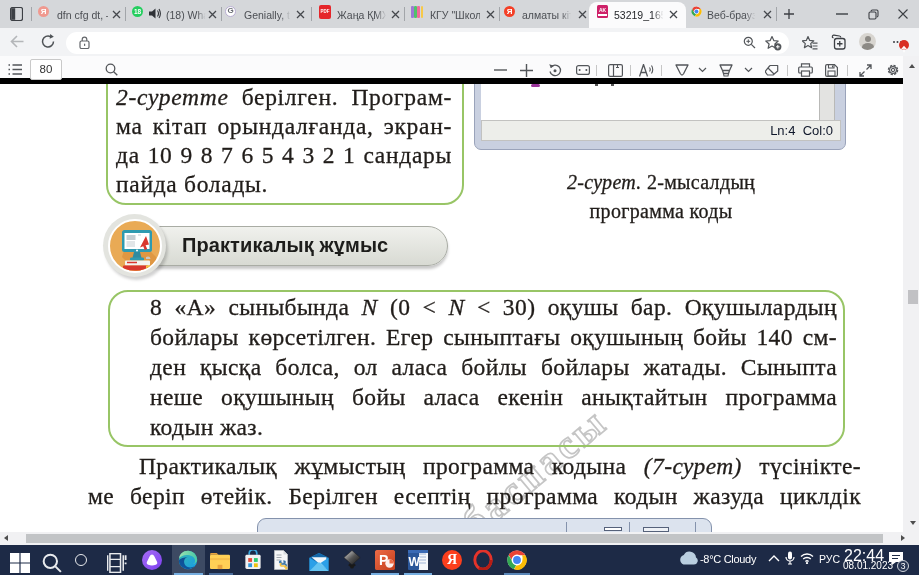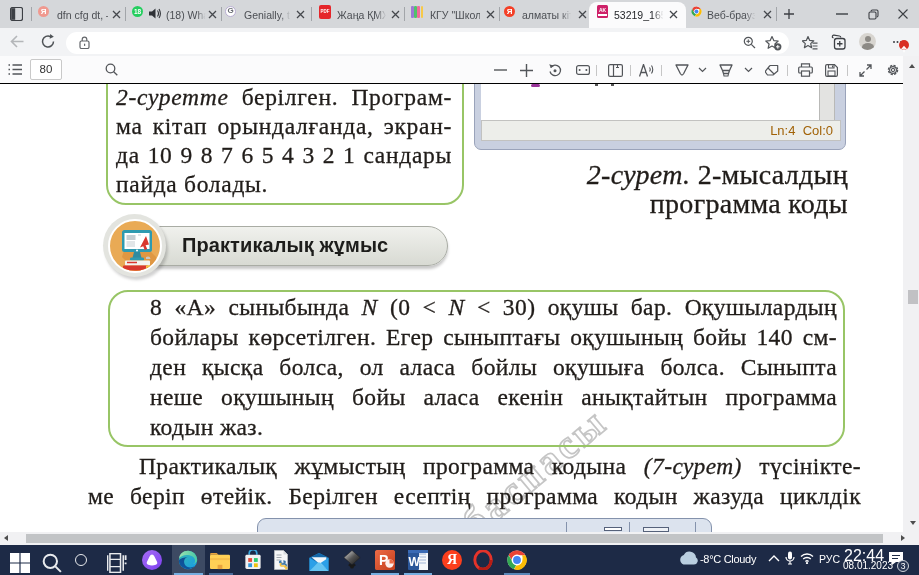--- a/index.html
+++ b/index.html
@@ -15,42 +15,42 @@
   .tsep { position:absolute; top:7px; width:1px; height:14px; background:#a2a5a9; }
   #activetab { position:absolute; left:589px; top:2px; width:97px; height:26px; background:#fbfbfc; border-radius:8px 8px 0 0; }
 
   
   #navbar { position:absolute; left:0; top:28px; width:919px; height:28px; background:#f2f3f5; }
   #urlpill { position:absolute; left:66px; top:3.5px; width:723px; height:22px; background:#fff; border-radius:11px; }
   #urltext { position:absolute; left:99px; top:6px; font-size:10.5px; letter-spacing:-0.35px; color:#5b5e63; white-space:nowrap; }
   #urltext b { color:#2b2e33; font-weight:normal; }
 
   
-  #pdfbar { position:absolute; left:0; top:56px; width:903px; height:28px; background:#fbfbfc; border-bottom:1px solid #000000; }
+  #pdfbar { position:absolute; left:0; top:56px; width:903px; height:28px; background:#fbfbfc; border-bottom:6px solid #000000; }
   #pagebox { position:absolute; left:30px; top:3px; width:32px; height:21px; background:#fff; border:1px solid #c9c9c9; border-radius:2px; font-size:11.5px; color:#333; text-align:center; line-height:19px; }
   #of152 { position:absolute; left:69px; top:8px; font-size:12px; color:#3f4245;margin-top:20px; }
   .psep { position:absolute; top:9px; width:1px; height:11px; background:#c6c6c6; }
 
   
   #content { position:absolute; left:0; top:84px; width:903px; height:448px; background:#fff; overflow:hidden; }
   .serif { font-family:"Liberation Serif", serif; color:#211d1a; -webkit-text-stroke:0.3px #211d1a; }
   .jl { text-align:justify; text-align-last:justify; white-space:nowrap; }
   .jl i, .ll i { white-space:nowrap; }
 
   #box1 { position:absolute; left:106px; top:-40px; width:358px; height:161px; border:2.5px solid #98c566; border-radius:20px; }
   #box1text { position:absolute; left:116px; top:-1px; width:336px; font-size:23.5px; line-height:29px; letter-spacing:0.7px; }
   #box1text > div { height:29px; }
 
   #codewin { position:absolute; left:474px; top:-10px; width:372px; height:76px; background:#c9d0e0; border:1px solid #9aa3ba; border-radius:7px; }
   #codewhite { position:absolute; left:6px; top:9px; width:338px; height:36px; background:#fff; }
   #codescroll { position:absolute; left:344px; top:9px; width:16px; height:36px; background:#e3e3e1; border-left:1px solid #b9b9b7; border-right:1px solid #b9b9b7; }
   #codestatus { position:absolute; left:6px; top:45px; width:360px; height:21px; background:#edeeea; border:1px solid #c2c2c0; }
-  #codestatus span { position:absolute; right:7px; top:2px; font-size:13px; color:#a16207; }
-
-  #caption { position:absolute; left:474px; top:76px; width:374px; text-align:right; font-size:28px; line-height:29px; letter-spacing:0.3px; }
+  #codestatus span { position:absolute; right:7px; top:2px; font-size:13px; color:#0f172a; }
+
+  #caption { position:absolute; left:474px; top:84px; width:374px; text-align:center; font-size:20px; line-height:29px; letter-spacing:0.3px; }
 
   #capsule { position:absolute; left:140px; top:141.5px; width:308px; height:40px; background:linear-gradient(#f0f1ed,#d8dad3); border:1px solid #a9aca4; border-radius:20px; box-shadow:0 3px 3px rgba(0,0,0,0.22); }
   #capsuletext { position:absolute; left:182px; top:149.5px; font-size:20px; font-weight:bold; color:#1d1d1b; letter-spacing:0.1px; }
   #ring { position:absolute; left:103px; top:130px; width:63px; height:63px; border-radius:50%; background:#e3e4df; box-shadow:2px 3px 3px rgba(0,0,0,0.18); }
   #ocirc { position:absolute; left:4.5px; top:4.5px; width:54px; height:54px; border-radius:50%; background:#e9aa55; border:2px solid #fff; overflow:hidden; }
 
   #box2 { position:absolute; left:108px; top:205.5px; width:737px; height:157px; border:2.5px solid #98c566; border-radius:20px; }
   #box2text { position:absolute; left:150px; top:208px; width:687px; font-size:23.5px; line-height:30px; letter-spacing:0.4px; }
   #box2text > div { height:30px; }
 
@@ -322,21 +322,21 @@
     <rect x="36" y="44.5" width="4" height="5" fill="#f5c543"></rect>
     <rect x="10" y="49.5" width="28" height="5" rx="1" fill="#e2622b"></rect>
     <rect x="36" y="49.5" width="4" height="5" fill="#f5c543"></rect>
   </svg></div>
     </div>
   <div id="wmtext">баспасы</div>
   <div id="box2"></div>
   <div id="box2text" class="serif">
     <div class="jl">8 «А» сыныбында <i>N</i> (0 &lt; <i>N</i> &lt; 30) оқушы бар. Оқушылардың</div>
     <div class="jl">бойлары көрсетілген. Егер сыныптағы оқушының бойы 140 см-</div>
-    <div class="jl">ден қысқа болса, ол аласа бойлы оқушыға болса. Сыныпта</div>
+    <div class="jl">ден қысқа болса, ол аласа бойлы бойлары жатады. Сыныпта</div>
     <div class="jl">неше оқушының бойы аласа екенін анықтайтын программа</div>
     <div>кодын жаз.</div>
   </div>
   <div id="para" class="serif">
     <div class="jl" style="text-indent:51px;">Практикалық жұмыстың программа кодына <i>(7-сурет)</i> түсінікте-</div>
     <div class="jl">ме беріп өтейік. Берілген есептің программа кодын жазуда циклдік</div>
   </div>
   <div id="win3">
     <div style="position:absolute;left:308px;top:3px;width:1px;height:26px;background:#8492ac;"></div>
     <div style="position:absolute;left:371px;top:3px;width:1px;height:26px;background:#8492ac;"></div>

